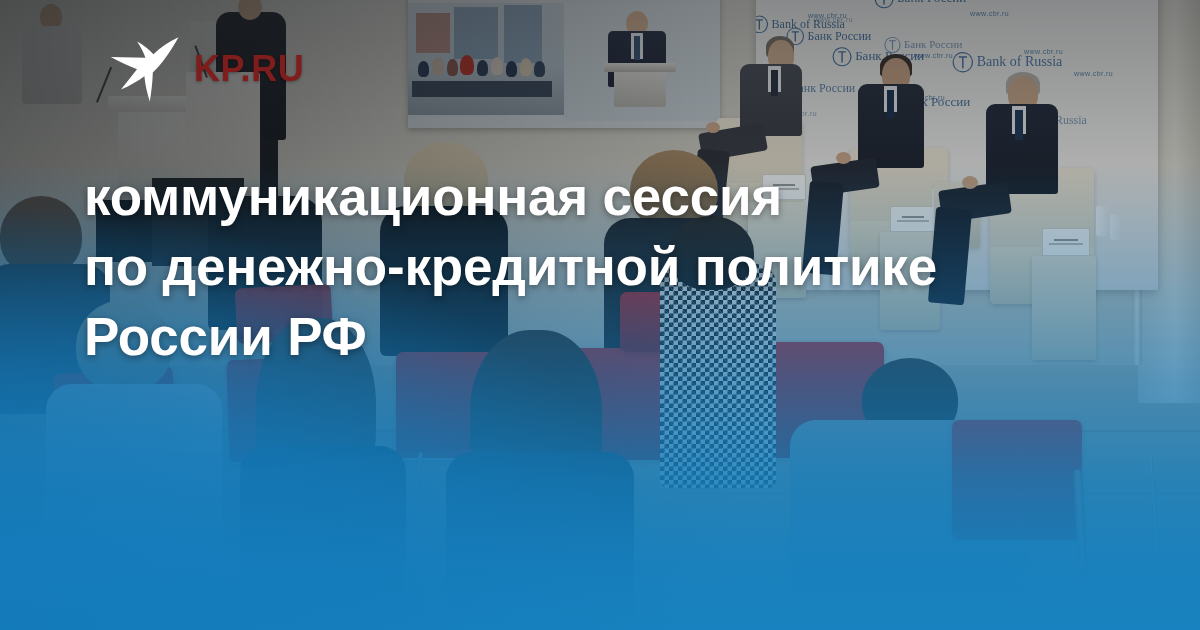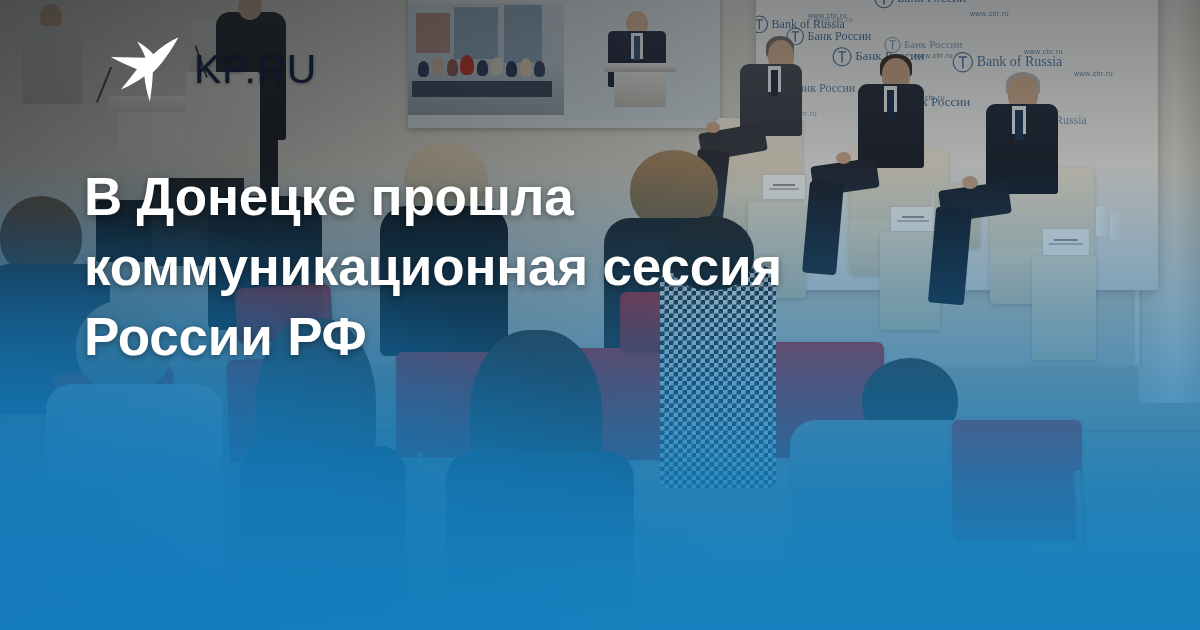--- a/index.html
+++ b/index.html
@@ -275,21 +275,21 @@
 
   
   .content { position:absolute; inset:0; }
 
   .brand {
     position:absolute; left:108px; top:36px;
     display:flex; align-items:center; gap:14px;
   }
   .brand-bird { width:72px; height:66px; display:block; }
   .brand-text {
-    color:#0f172a; font-size:41px; font-weight:400; letter-spacing:.6px;
+    color:#7f1d1d; font-size:36px; font-weight:700; letter-spacing:.6px;
     line-height:1; text-shadow:0 1px 3px rgba(0,0,0,.35);
   }
 
   .headline {
     position:absolute; left:84px; top:162px; width:1000px;
     color:#fff;
     font-size:53px;
     font-weight:700;
     line-height:70px;
     letter-spacing:-.2px;
@@ -528,20 +528,20 @@
       <svg class="brand-bird" viewBox="0 0 72 66" aria-hidden="true">
         <path fill="#ffffff" d="M70.5 1.2 C61 5.4 52.6 11.2 45.4 18.2 C41.6 14.2 36.2 9.6 29.2 5.6
           C33.4 12.2 36 17.6 37.4 21.8 L2.8 21.0 C12.6 26.4 21.4 30.4 29.0 33.2
           L13.0 53.6 C22.4 49.4 30.2 44.8 36.4 40.2 C37.2 48.4 39.0 56.8 41.8 65.4
           C43.6 55.0 44.6 45.4 44.8 36.6 C52.8 29.0 61.2 17.6 70.5 1.2 Z"></path>
       </svg>
       <div class="brand-text">KP.RU</div>
     </div>
 
     <h1 class="headline">
-      <span>В Донецке прошла</span>
       <span>коммуникационная сессия</span>
+      <span>по денежно-кредитной политике</span>
       <span>России РФ</span>
     </h1>
 
 
   </div>
 </div>
 
 </body></html>

